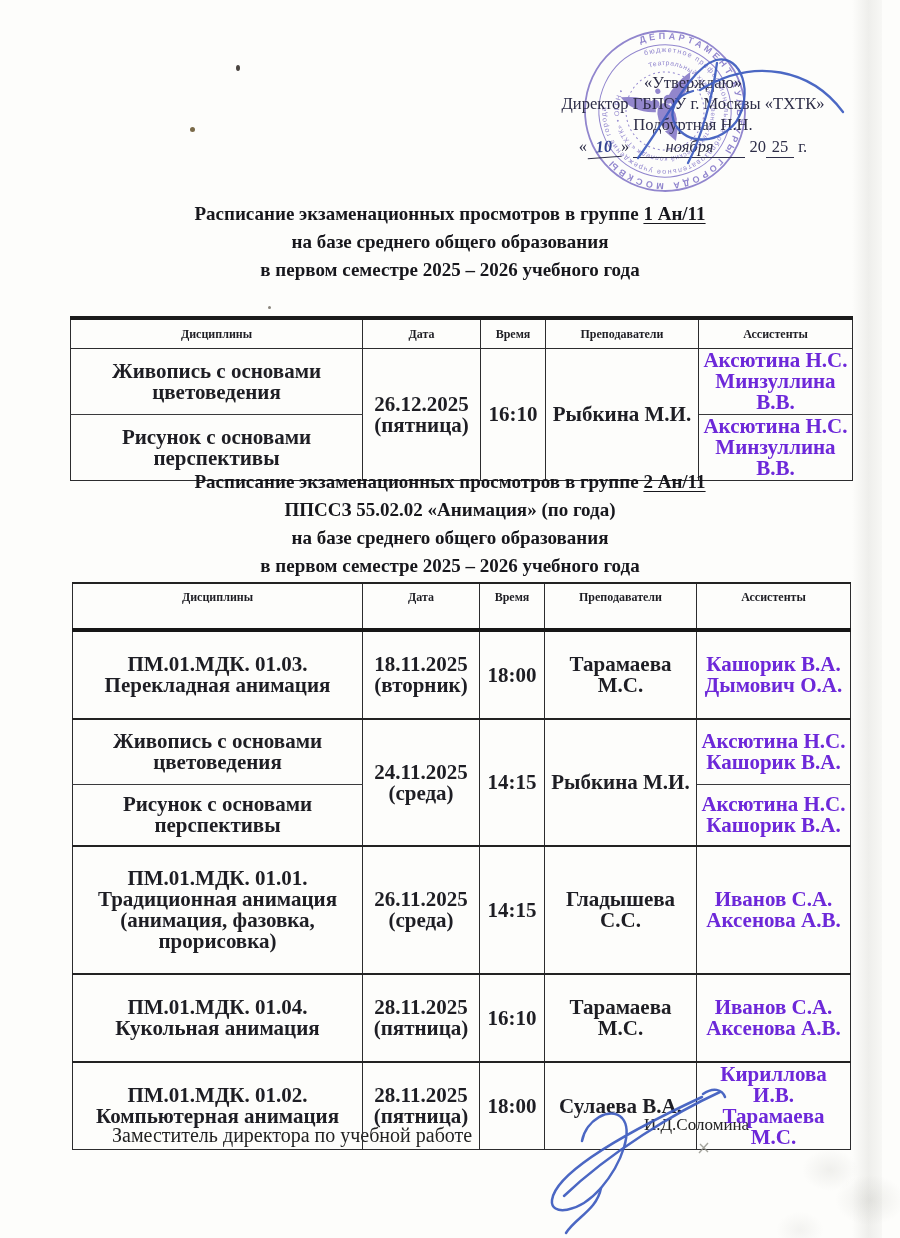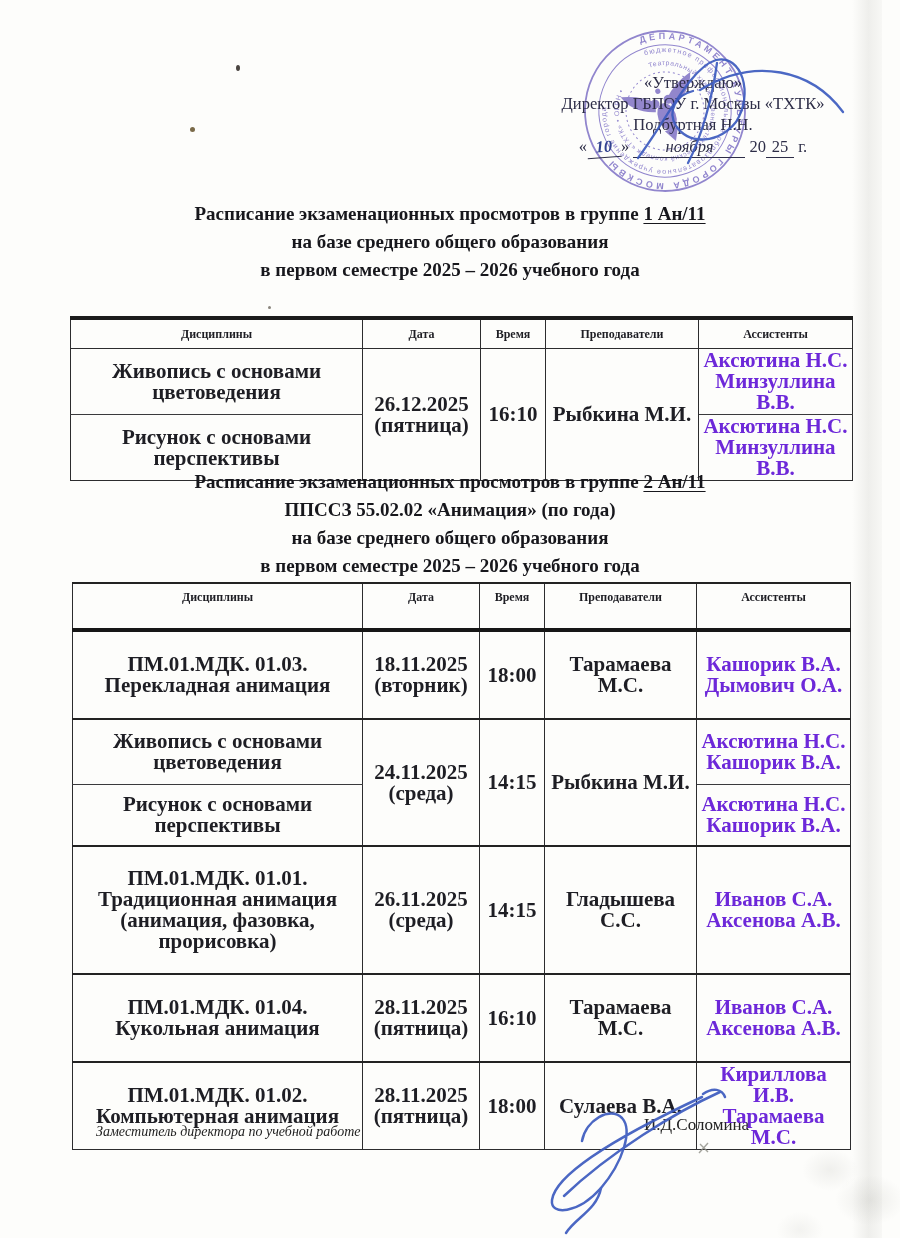--- a/index.html
+++ b/index.html
@@ -57,21 +57,21 @@
   .tbl1 tr.r2 td{height:58px;}
   .tbl1 td.split{border-bottom:1.4px solid #3a3a3c;}
   .tbl2{left:72px;top:582px;width:778px;}
   .tbl2 tr.hdr th{height:40px;vertical-align:top;padding-top:3px;border-bottom:4.5px solid #161616;}
   .tbl2 tr{border-top:2.6px solid #222;}
   .tbl2 td.sub{border-bottom:1.4px solid #3a3a3c;}
   .h84 td{height:84px;} .h62 td{height:62px;} .h58 td{height:58px;}
   .h124 td{height:124px;} .h78 td{height:78px;}
 
   
-  .footer-pos{position:absolute;left:96px;top:1124px;font-size:14px;color:#222;font-style:italic;}
+  .footer-pos{position:absolute;left:112px;top:1124px;font-size:20px;color:#222;}
   .footer-name{position:absolute;left:644px;top:1115px;font-size:17px;color:#222;}
 
   .stamp text{fill:#7a6cc4;font-family:"Liberation Sans","DejaVu Sans",sans-serif;}
   .ring-o{font-size:9px;letter-spacing:3.2px;font-weight:bold;}
   .ring-m{font-size:7.2px;letter-spacing:1.2px;}
   .ring-i{font-size:6.8px;letter-spacing:0.6px;}
 </style>
 </head>
 <body>
 

